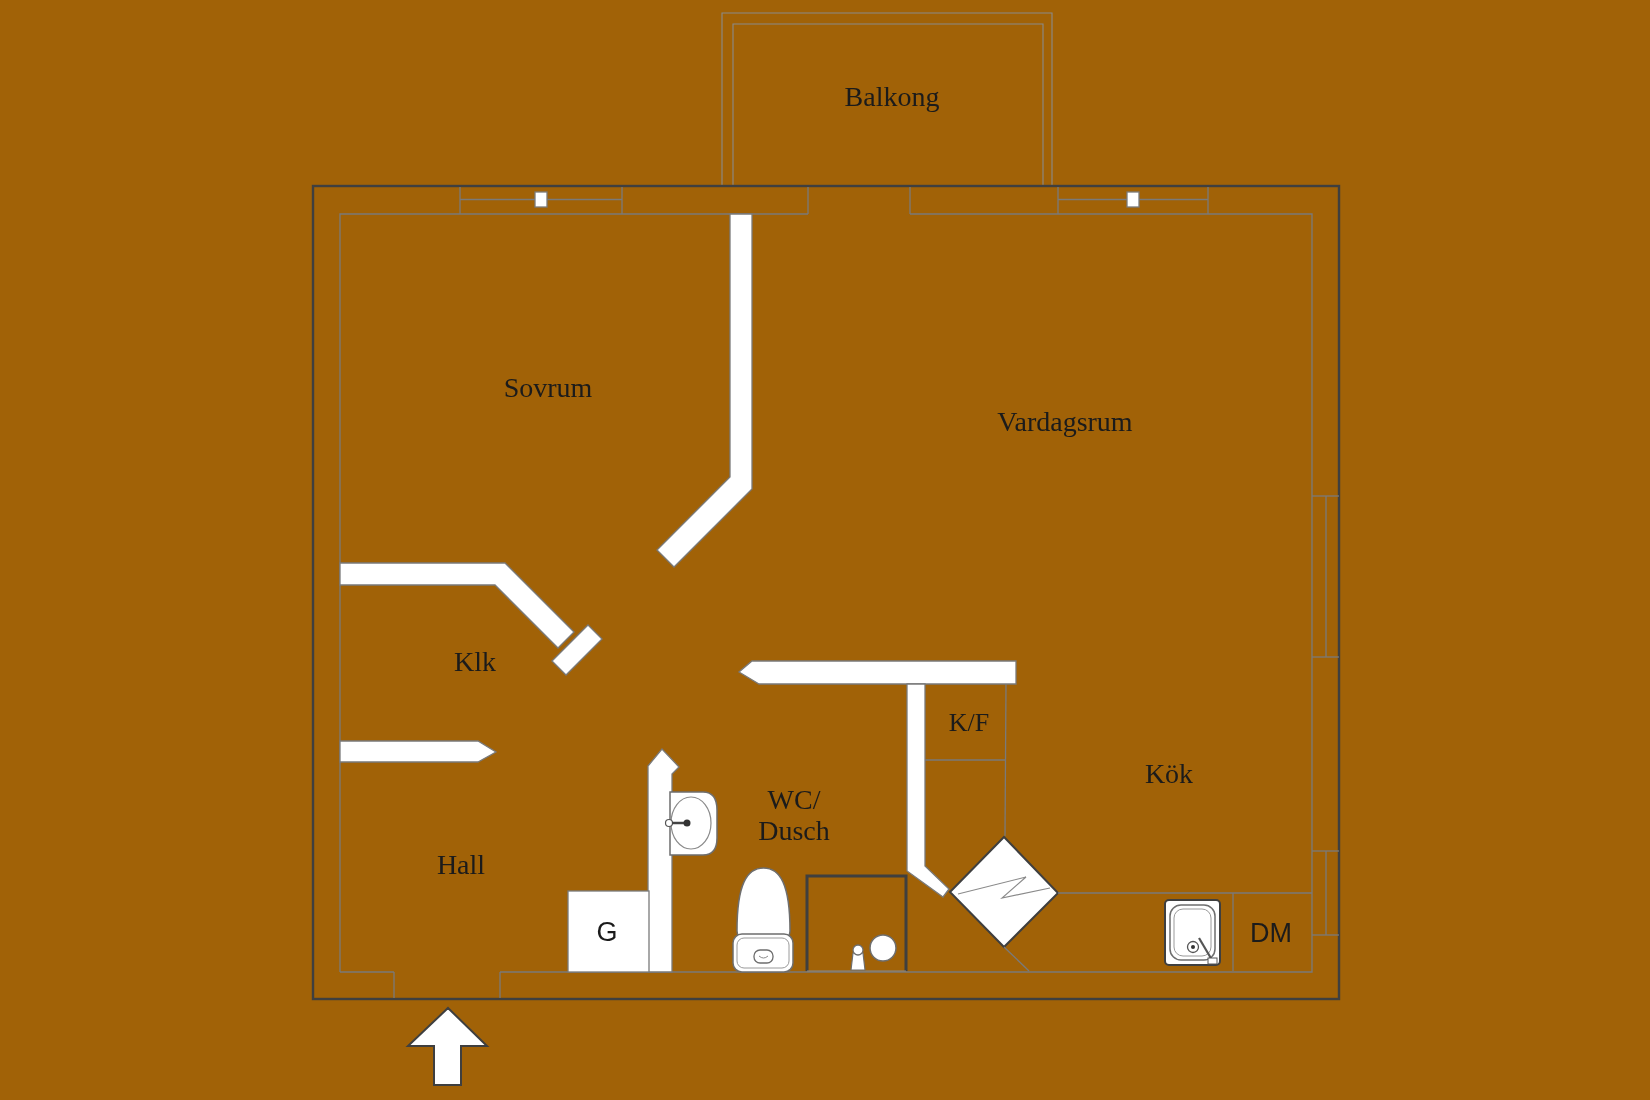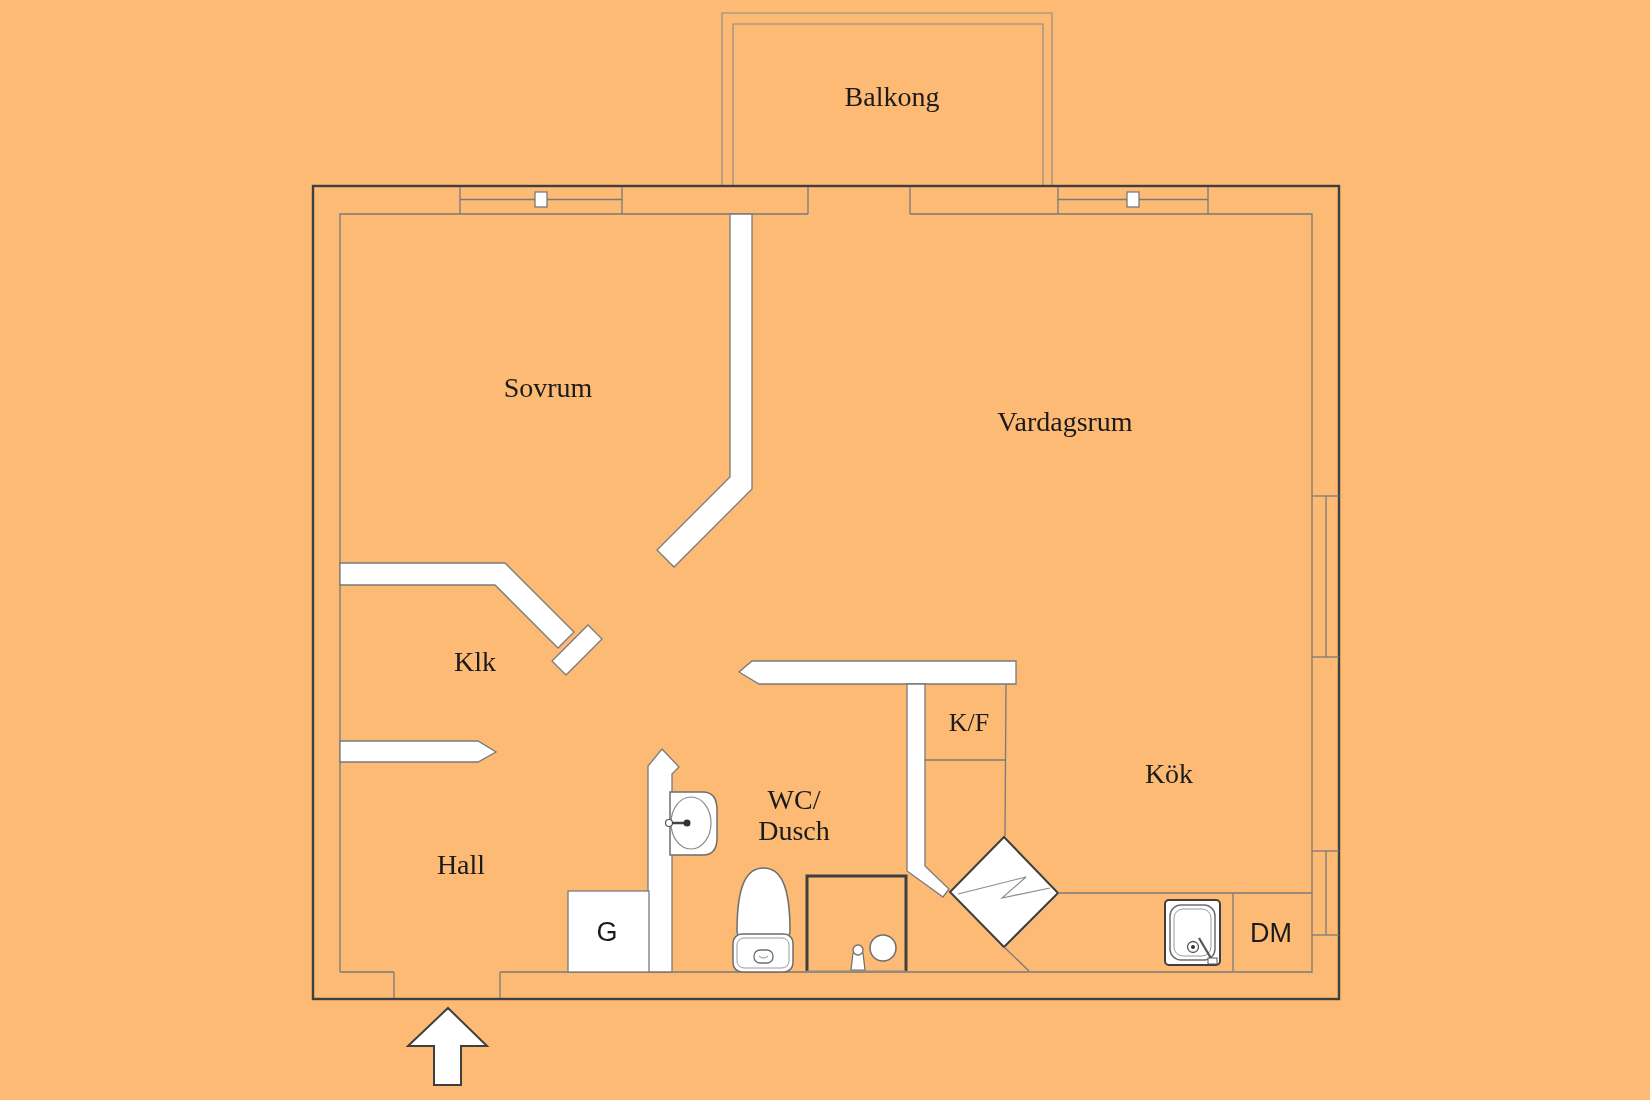--- a/index.html
+++ b/index.html
@@ -1,20 +1,20 @@
 <!DOCTYPE html>
 <html><head>
 <meta charset="utf-8">
 <style>
   html, body { margin: 0; padding: 0; background: #ffffff; }
   .plan-wrap {
     position: relative;
     width: 1650px;
     height: 1100px;
-    background: #fdba74;
+    background: #a16207;
     overflow: hidden;
   }
   svg { display: block; }
   .room-label {
     font-family: "Liberation Serif", serif;
     font-size: 28px;
     fill: #1b1b1b;
     text-anchor: middle;
   }
   .room-label-sm {

